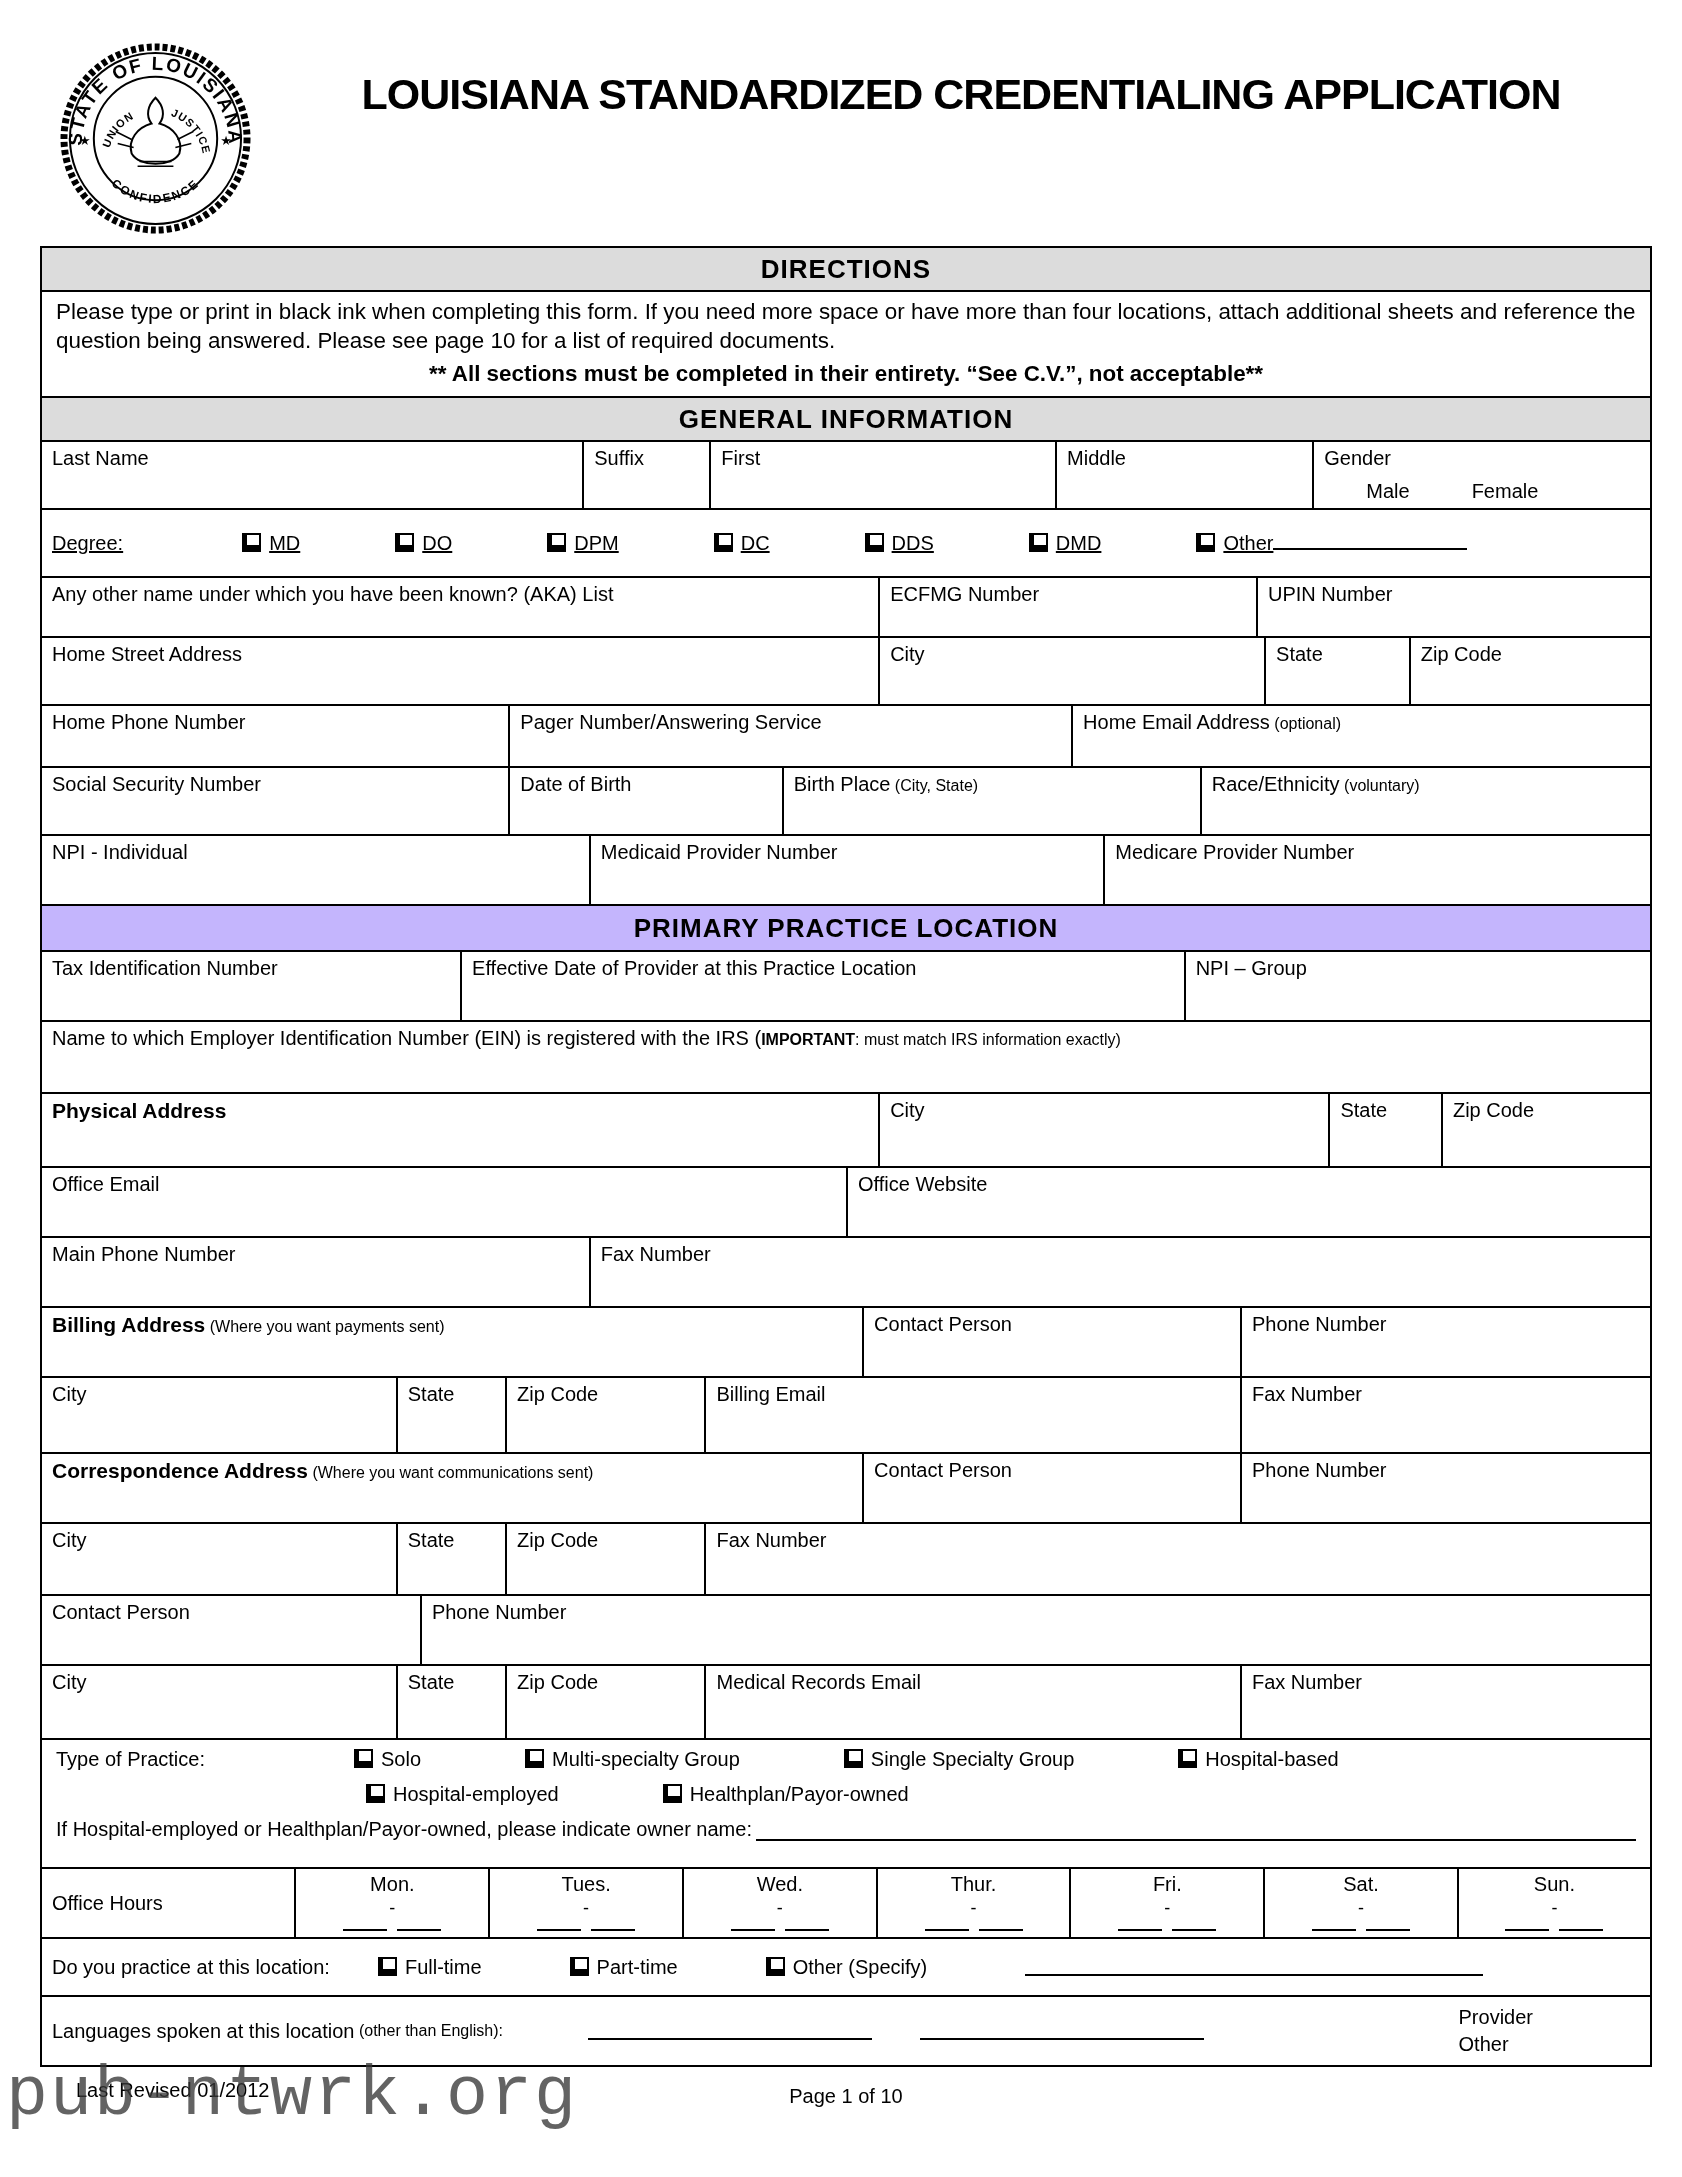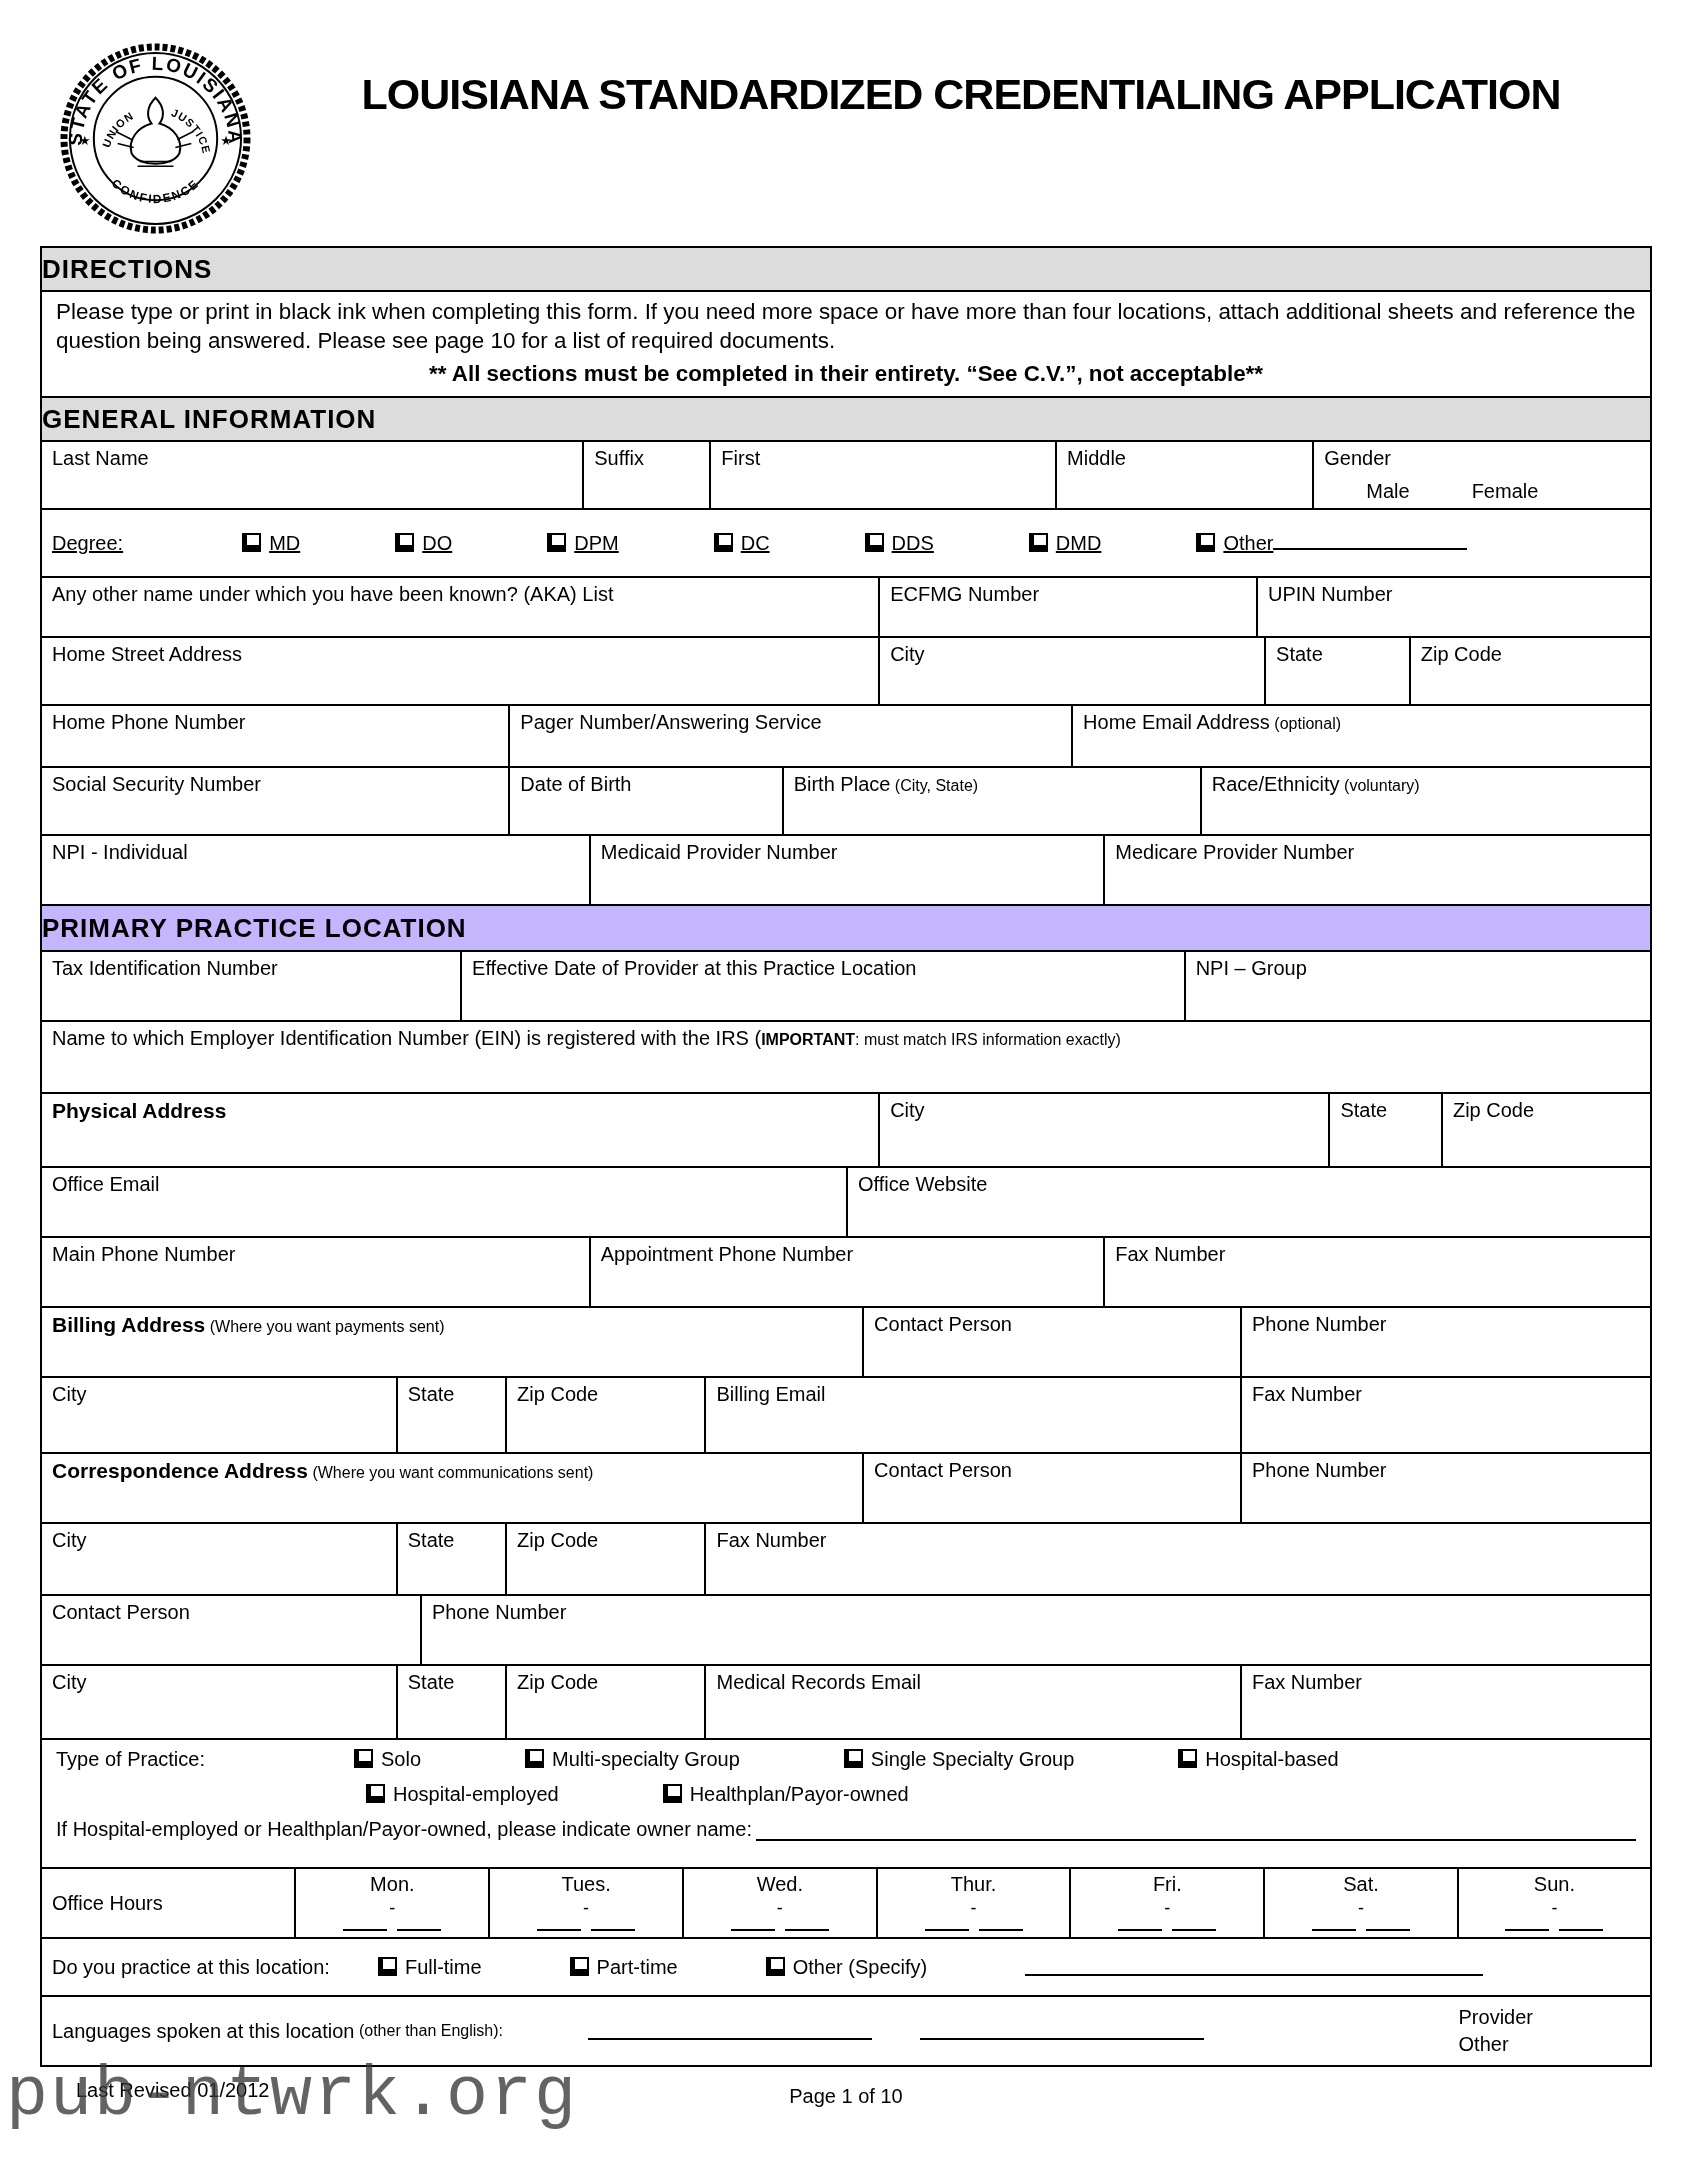--- a/index.html
+++ b/index.html
@@ -7,21 +7,21 @@
   .sheet{position:relative;width:1683px;height:2177px;background:#fff;overflow:hidden;}
 
   
   .masthead{position:relative;height:246px;}
   .seal{position:absolute;left:60px;top:40px;}
   .page-title{position:absolute;left:279px;right:40px;top:70px;margin:0;
     font-size:43px;font-weight:bold;letter-spacing:-1px;text-align:center;white-space:nowrap;}
 
   
   .form-table{margin:0 31px 0 40px;border:2px solid #000;}
-  .bar{display:flex;align-items:center;justify-content:flex-start;
+  .bar{display:flex;align-items:center;justify-content:center;
     font-weight:bold;font-size:26px;letter-spacing:1px;border-top:2px solid #000;}
   .bar.first{border-top:none;}
   .bar.gray{background:#dcdcdc;height:42px;}
   .bar.green{background:#c4b5fd;height:44px;}
 
   .row{display:flex;border-top:2px solid #000;box-sizing:border-box;}
   .cell{box-sizing:border-box;padding:5px 10px;}
   .cell + .cell{border-left:2px solid #000;}
   .lbl{font-size:20px;}
   .lbl-bold{font-size:21px;font-weight:bold;}
@@ -217,21 +217,20 @@
       <div class="cell" style="width:13%"><span class="lbl">Zip Code</span></div>
     </div>
 
     <div class="row" style="min-height:70px">
       <div class="cell" style="width:50%"><span class="lbl">Office Email</span></div>
       <div class="cell" style="width:50%"><span class="lbl">Office Website</span></div>
     </div>
 
     <div class="row" style="min-height:70px">
       <div class="cell" style="width:34%"><span class="lbl">Main Phone Number</span></div>
-      <div class="cell" style="width:32%"><span class="lbl">Appointment Phone Number</span></div>
       <div class="cell" style="width:34%"><span class="lbl">Fax Number</span></div>
     </div>
 
     <div class="row" style="min-height:70px">
       <div class="cell" style="width:51%"><span class="lbl-bold">Billing Address</span> <span class="note">(Where you want payments sent)</span></div>
       <div class="cell" style="width:23.5%"><span class="lbl">Contact Person</span></div>
       <div class="cell" style="width:25.5%"><span class="lbl">Phone Number</span></div>
     </div>
 
     <div class="row" style="min-height:76px">

